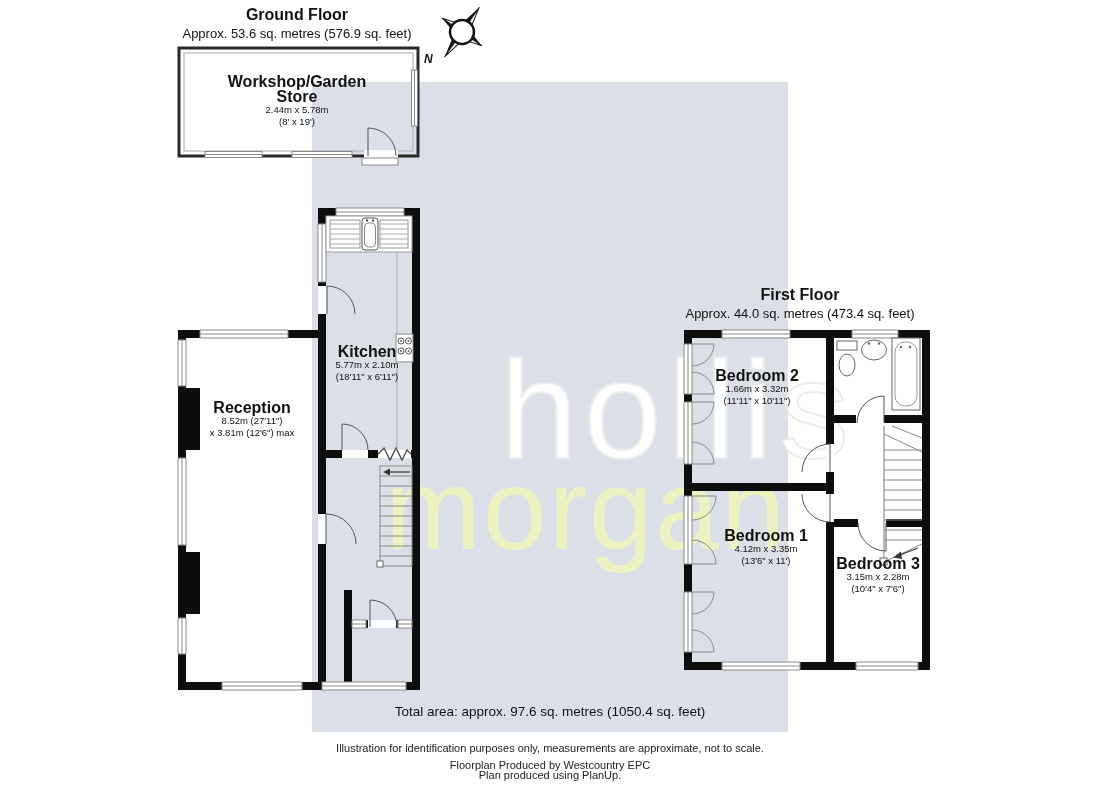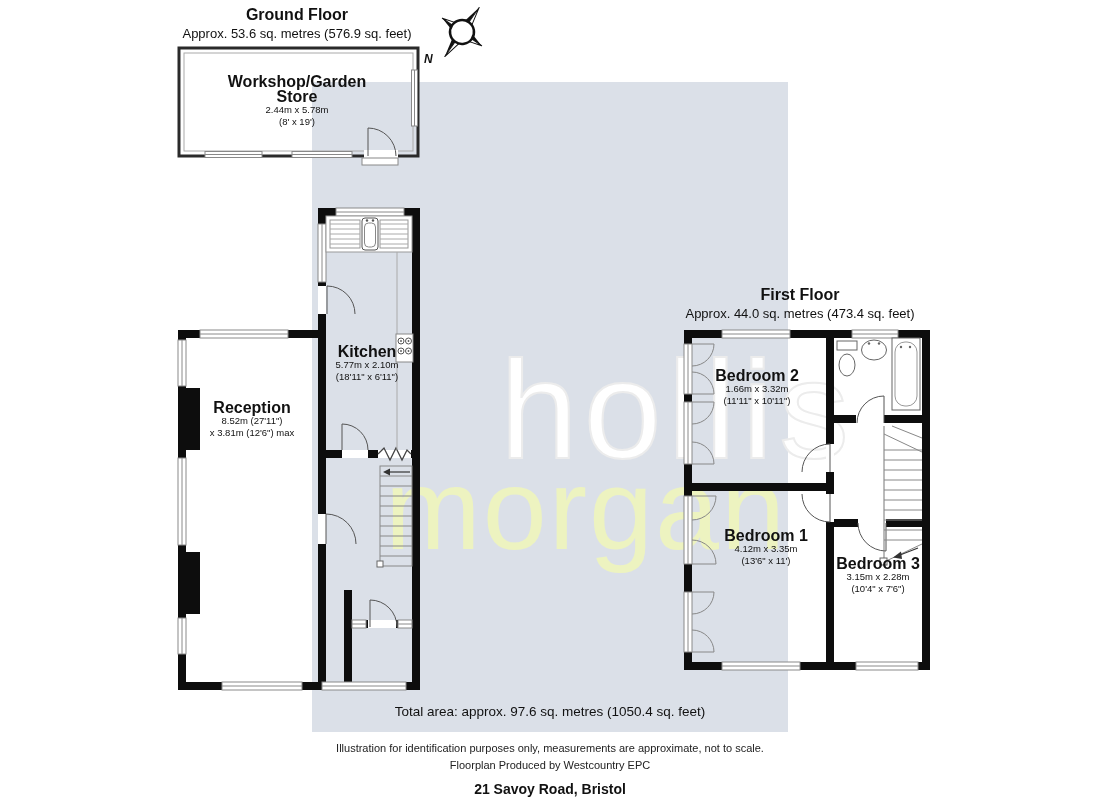--- a/index.html
+++ b/index.html
@@ -282,15 +282,15 @@
 
   <div class="lbl" style="left:810px;top:556px;width:136px;">
     <div class="rl-name">Bedroom 3</div>
     <div class="rl-dim">3.15m x 2.28m</div>
     <div class="rl-dim">(10'4" x 7'6")</div>
   </div>
 
   <div id="total-area" class="footer-line" style="top:704px;">Total area: approx. 97.6 sq. metres (1050.4 sq. feet)</div>
   <div id="disclaimer" class="footer-line" style="top:742px;">Illustration for identification purposes only, measurements are approximate, not to scale.</div>
   <div id="produced" class="footer-line" style="top:759px;">Floorplan Produced by Westcountry EPC</div>
-  <div id="address" class="footer-line" style="top:781px;">21 Savoy Road, Bristol</div>
+  <div id="plantool" class="footer-line" style="top:769px;">Plan produced using PlanUp.</div>
 
 </div>
 
 </body></html>

